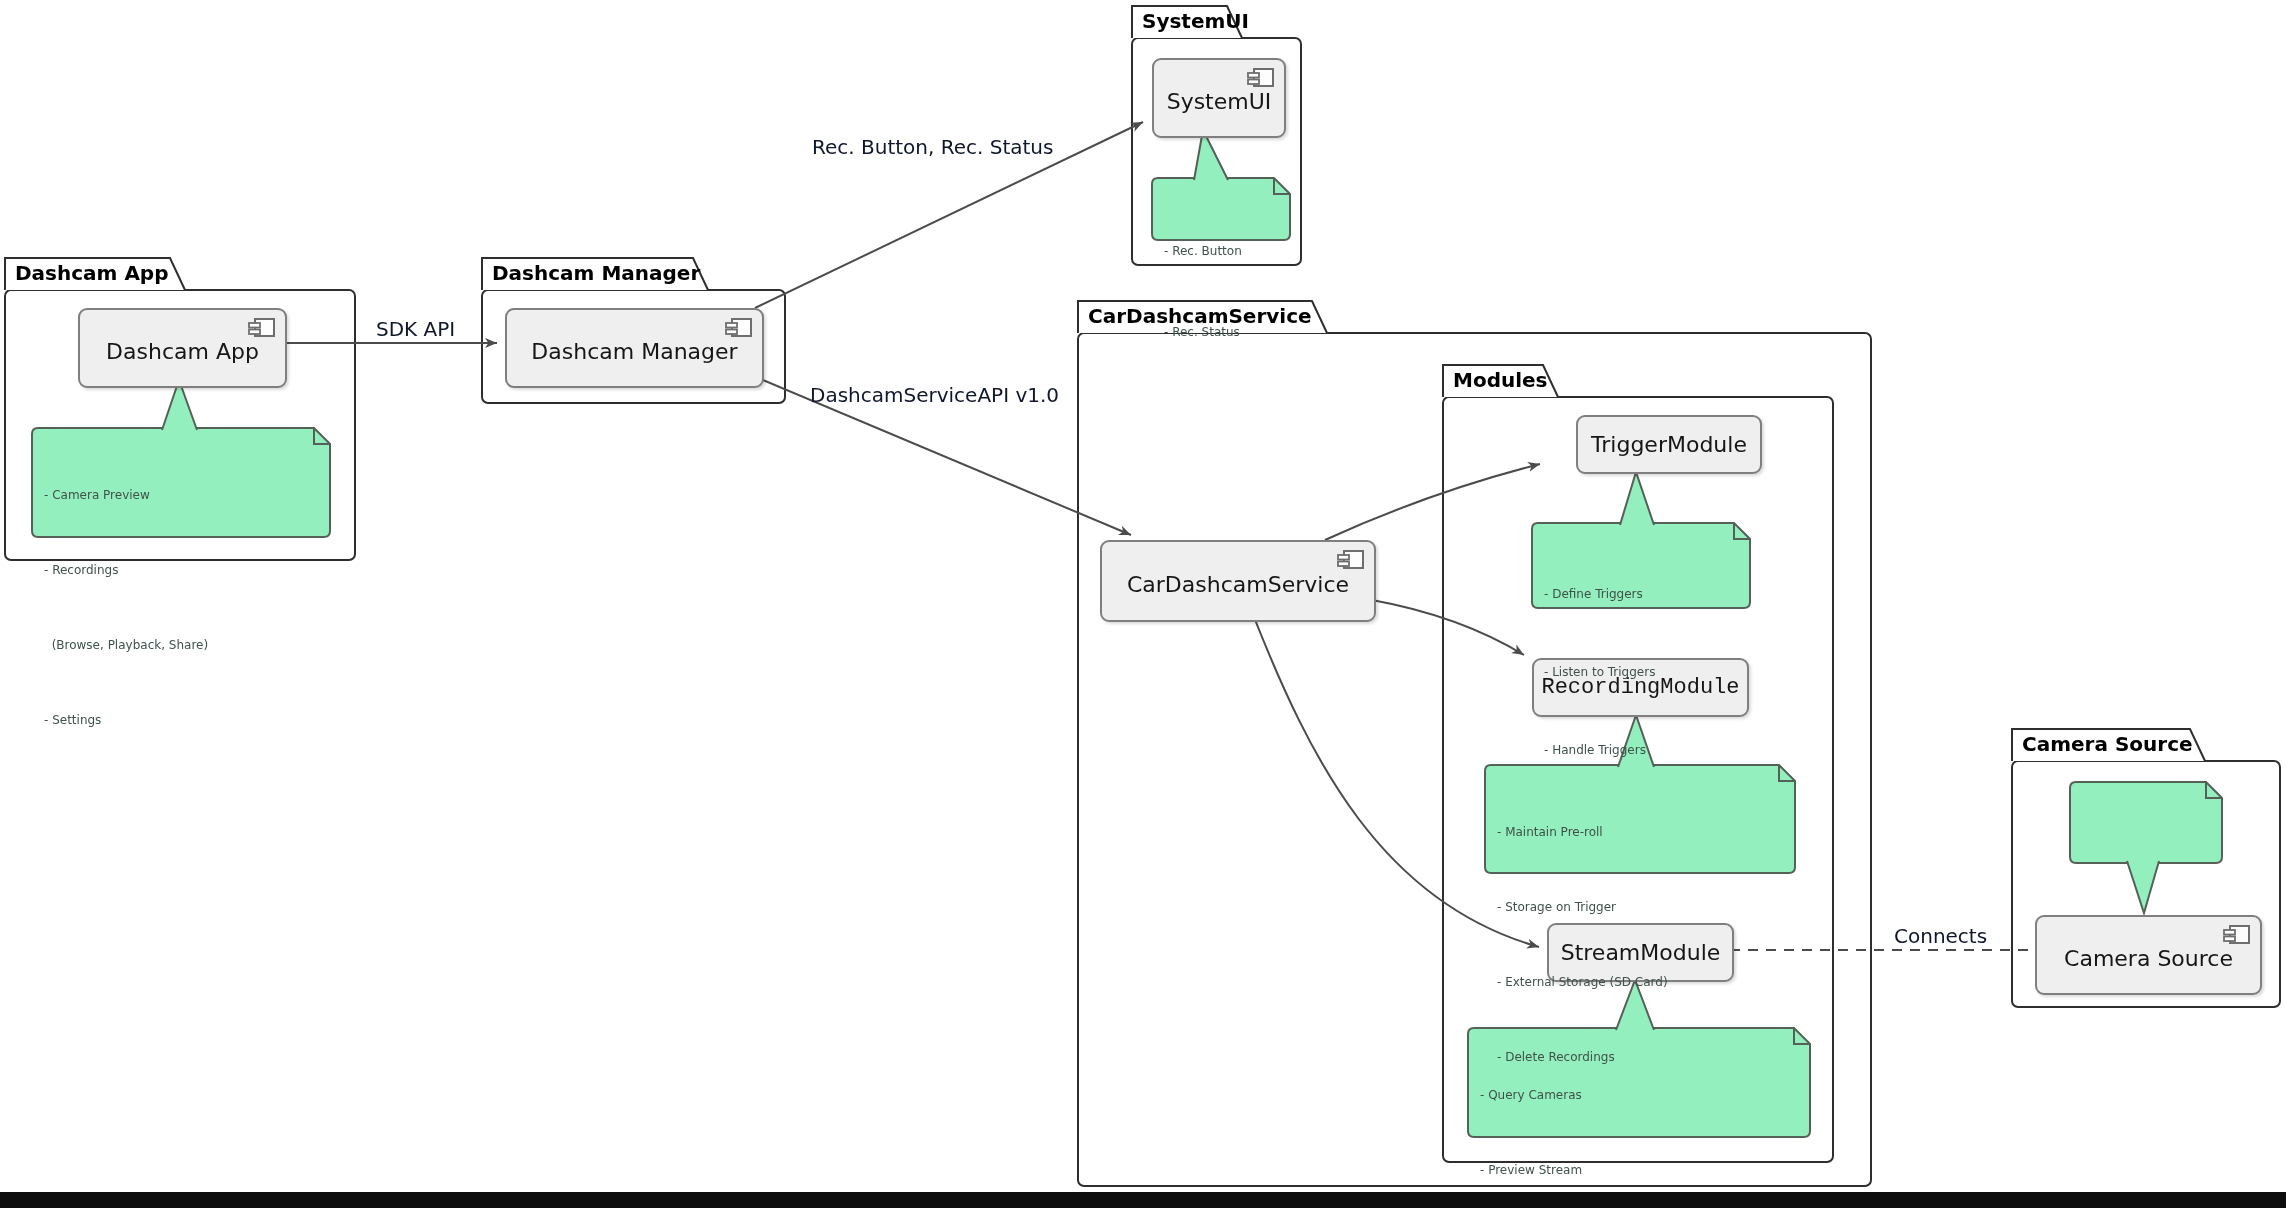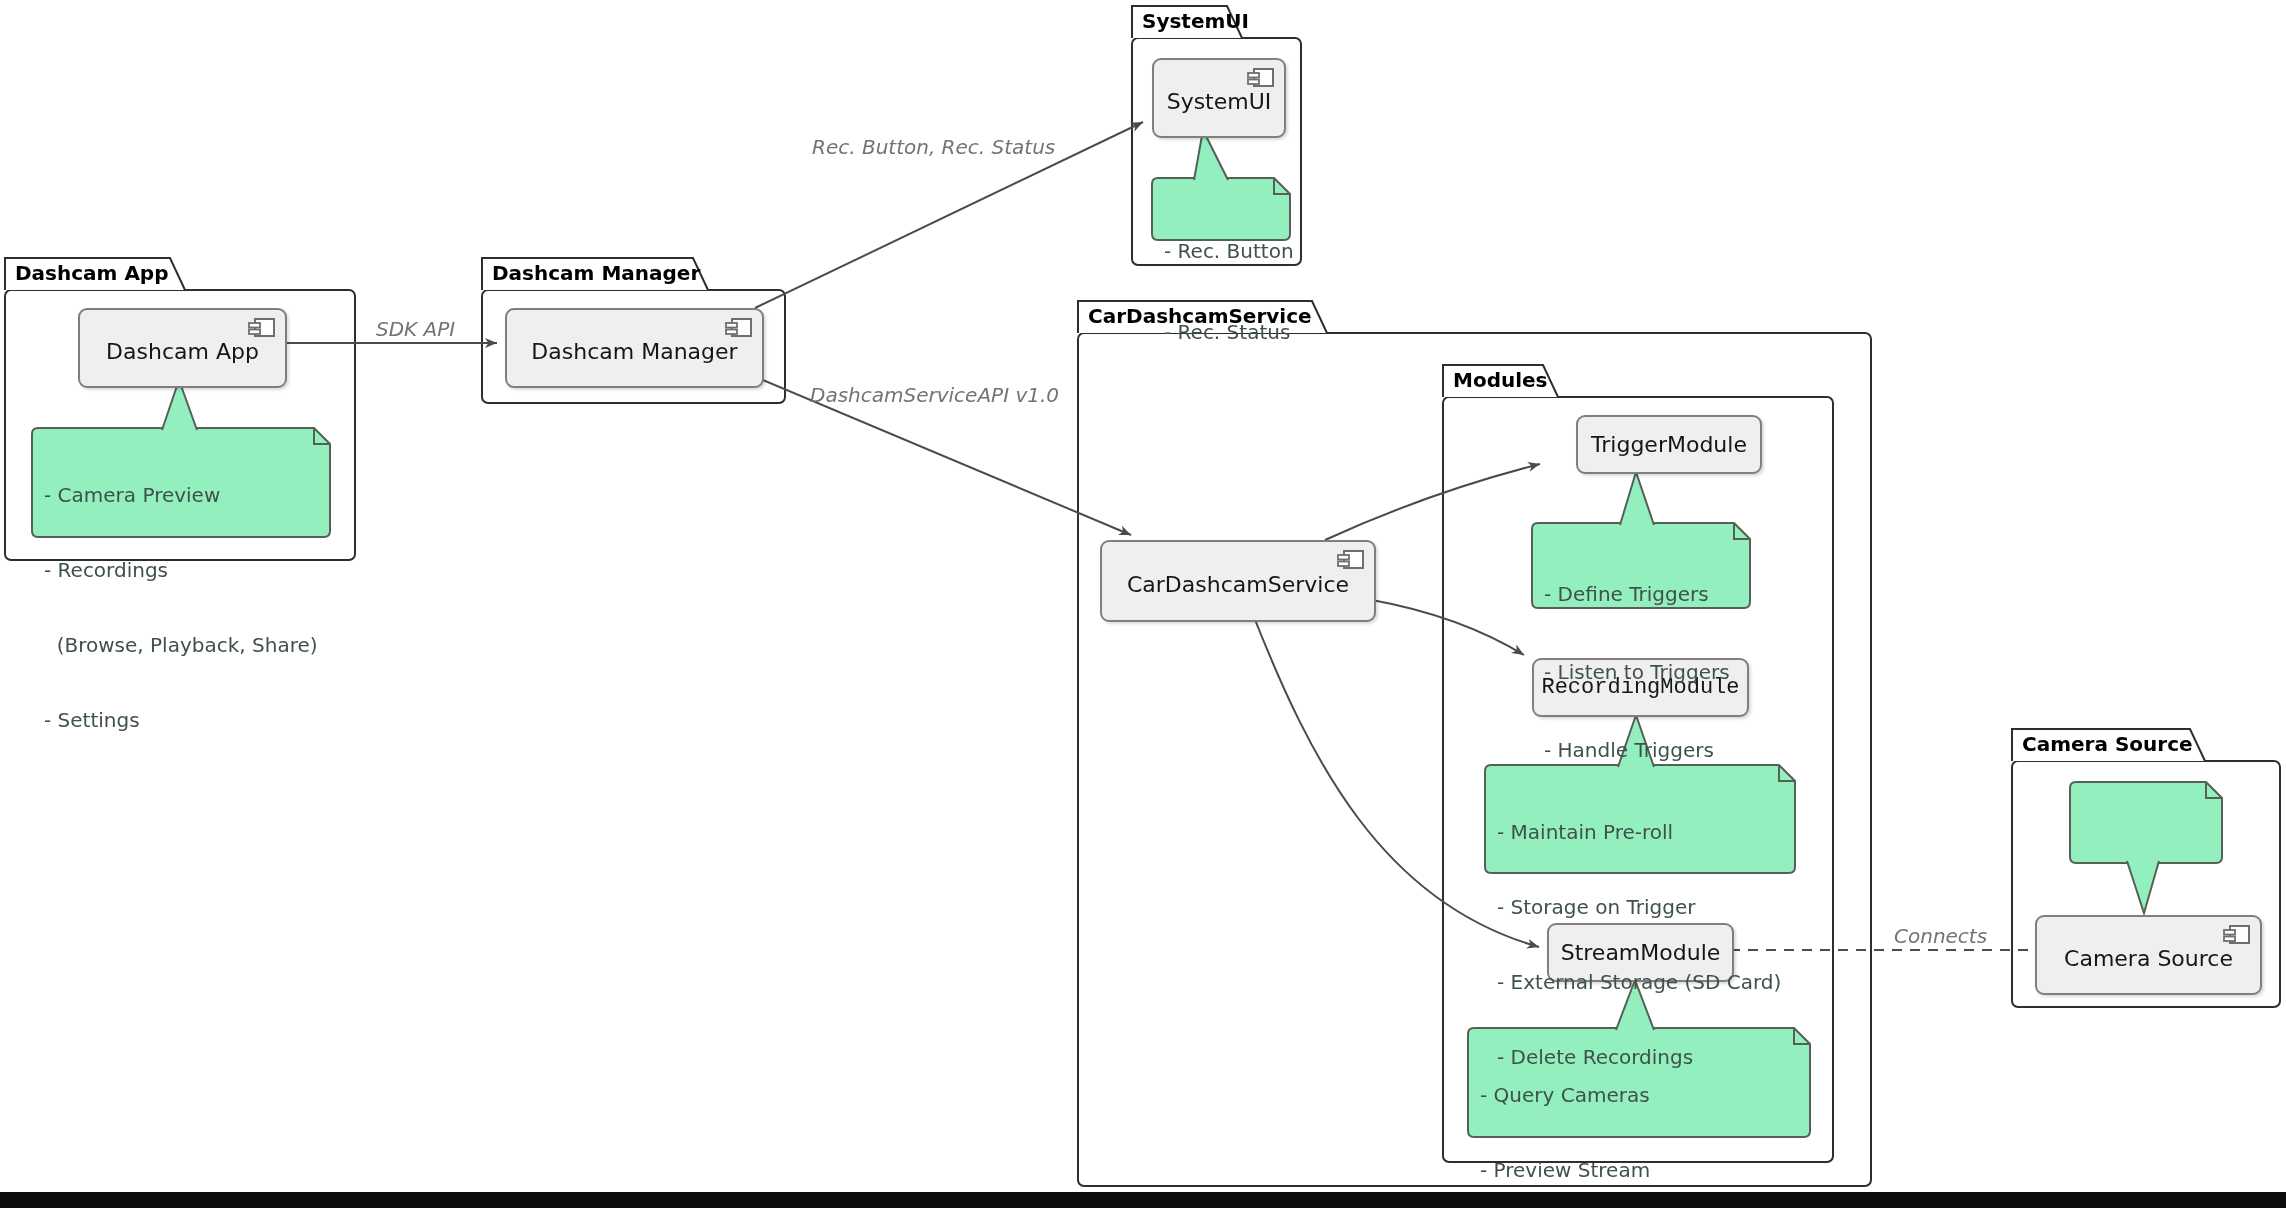--- a/index.html
+++ b/index.html
@@ -6,22 +6,22 @@
   body{width:2286px;height:1208px;position:relative;overflow:hidden;
        font-family:"DejaVu Sans","Liberation Sans",sans-serif;}
   .canvas{position:absolute;left:0;top:0;width:2286px;height:1208px;}
   svg.chrome{position:absolute;left:0;top:0;z-index:1;}
   .comp{position:absolute;z-index:3;background:#EFEFEF;border:2px solid #7F7F7F;
         border-radius:9px;display:flex;align-items:center;justify-content:center;
         font-size:22px;color:#161616;box-shadow:2px 2px 3px rgba(0,0,0,0.14);}
   .comp.iconed{padding-top:6px;}
   .comp .comp-icon{position:absolute;top:7px;right:9px;}
   .pkg-title{position:absolute;z-index:3;font-weight:bold;font-size:20px;color:#000;white-space:pre;}
-  .note-text{position:absolute;z-index:3;font-size:20px;color:#3F524A;white-space:pre;}
-  .edge-label{position:absolute;z-index:3;font-size:20px;color:#737373;white-space:pre;font-style:italic;}
+  .note-text{position:absolute;z-index:3;font-size:12px;color:#3F524A;white-space:pre;}
+  .edge-label{position:absolute;z-index:3;font-size:20px;color:#0f172a;white-space:pre;}
   .bottom-bar{position:absolute;z-index:4;left:0;top:1192px;width:2286px;height:16px;background:#0D0D0D;}
 </style>
 </head>
 <body>
 
 <div class="canvas">
 
   <svg class="chrome" width="2286" height="1208" viewBox="0 0 2286 1208">
     <defs>
       <marker id="arrow" markerWidth="14" markerHeight="12" refX="12" refY="5.5" orient="auto" markerUnits="userSpaceOnUse">

